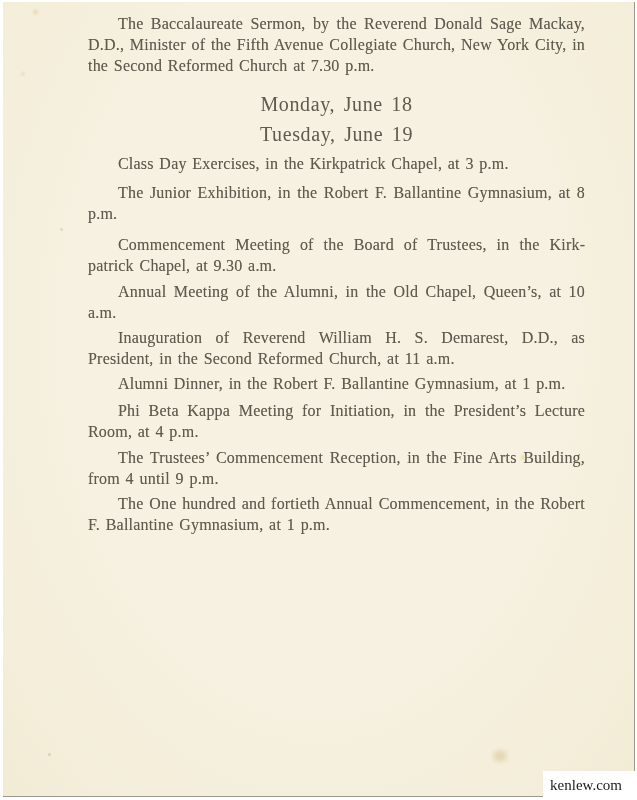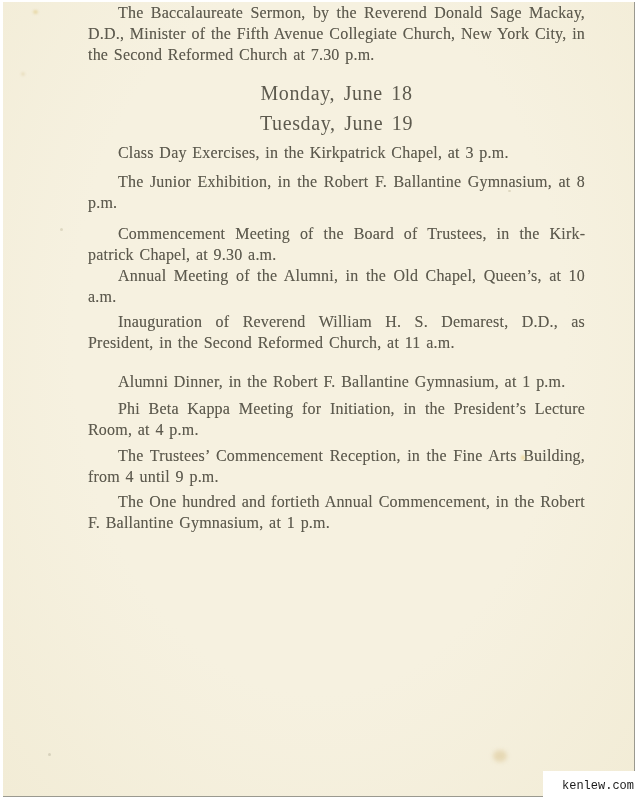--- a/index.html
+++ b/index.html
@@ -45,31 +45,31 @@
     line-height:21px;
     text-align:justify;
     text-indent:30px;
     word-spacing:1.5px;
     letter-spacing:0.2px;
     color:var(--ink);
     text-shadow:0 0 0.5px rgba(93,90,78,0.45);
   }
   
   .h-sun{margin-top:91px}
-  .p-s0e0{}
+  .p-s0e0{margin-top:11px}
   .h-mon{margin-top:15px}
   .p-s1e0{margin-top:4px}
   .h-tue{margin-top:4px}
   .p-s2e0{margin-top:6px}
   .p-s2e1{margin-top:8px}
   .h-wed{margin-top:3px}
   .p-s3e0{margin-top:10px}
-  .p-s3e1{}
+  .p-s3e1{margin-top:5px}
   .p-s3e2{margin-top:4px}
-  .p-s3e3{margin-top:18px}
+  .p-s3e3{margin-top:4px}
   .p-s3e4{margin-top:6px}
   .p-s3e5{margin-top:5px}
   .p-s3e6{margin-top:4px}
   
   .stain{position:absolute;border-radius:50%;pointer-events:none;}
   .stain-a{left:30px;top:8px;width:5px;height:4px;background:#e8d9a8;filter:blur(1px);}
   .stain-b{left:18px;top:70px;width:4px;height:4px;background:#eadfc0;filter:blur(1px);}
   .stain-c{left:57px;top:226px;width:3px;height:3px;background:#ded8c2;filter:blur(0.5px);}
   .stain-d{left:518px;top:453px;width:4px;height:5px;background:#ecd9a0;filter:blur(1px);}
   .stain-e{left:490px;top:748px;width:14px;height:12px;background:#e6d8b4;filter:blur(2px);}
@@ -77,23 +77,23 @@
   .stain-g{left:505px;top:188px;width:3px;height:2px;background:#ddd6be;filter:blur(0.5px);}
   
   .watermark{
     position:absolute;
     right:0; bottom:0;
     width:94px; height:29px;
     background:var(--watermark-bg);
     display:flex;
     align-items:center;
     justify-content:flex-end;
-    padding-right:3px;
-    font-family:Liberation Mono, monospace;
-    font-size:12px;
+    padding-right:15px;
+    font-family:Liberation Serif, serif;
+    font-size:15px;
     color:var(--watermark-ink);
   }
 </style>
 </head>
 <body>
 
 <div class="page">
   <div class="content">
 
     <p class="ev p-s0e0">The Baccalaureate Sermon, by the Reverend Donald Sage Mackay, D.D., Minister of the Fifth Avenue Collegiate Church, New York City, in the Second Reformed Church at 7.30 p.m.</p>

